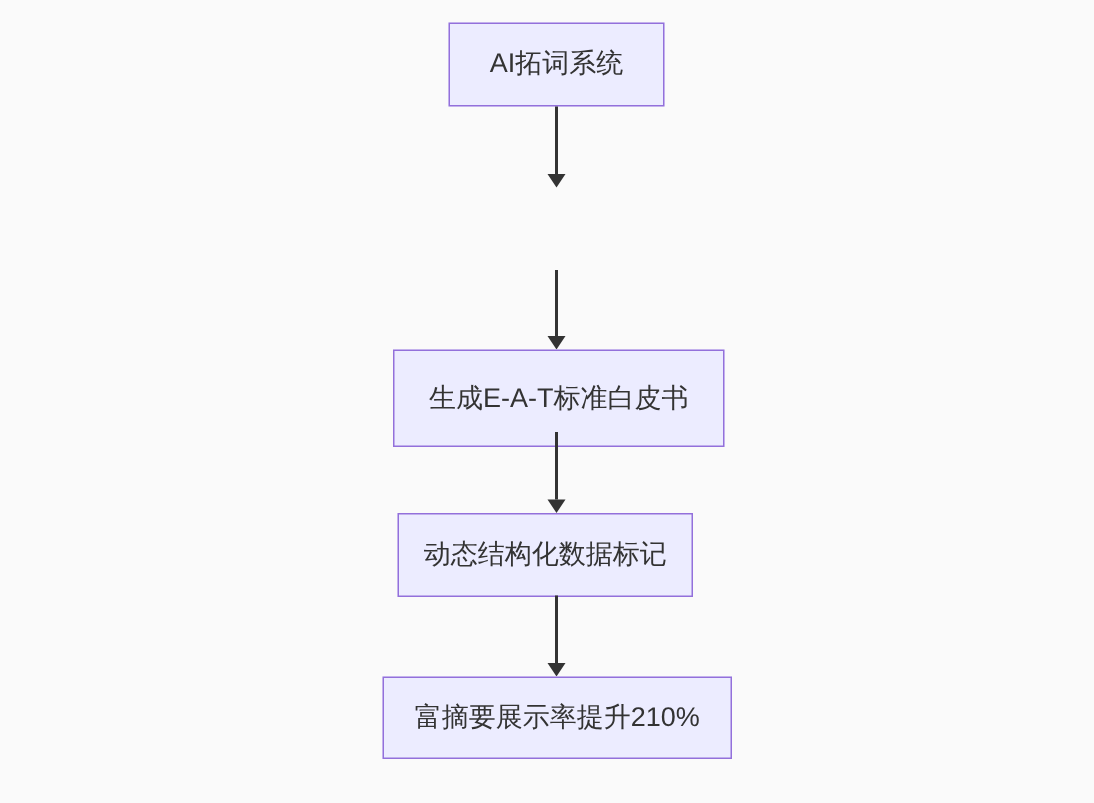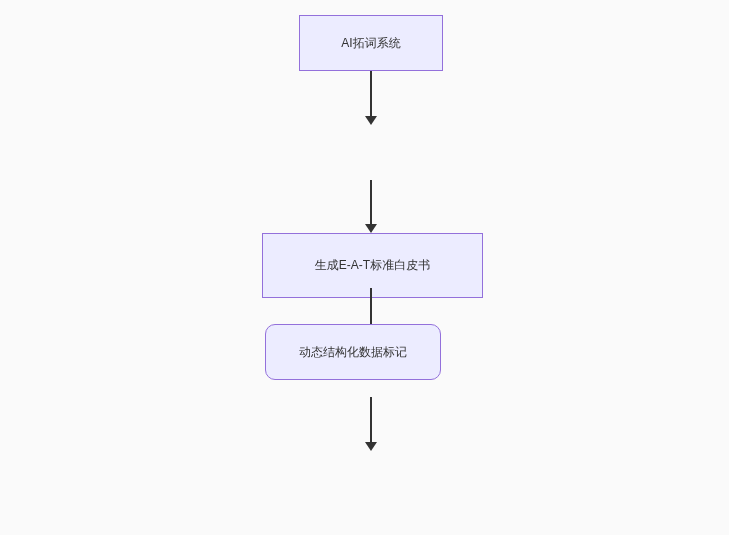--- a/index.html
+++ b/index.html
@@ -16,28 +16,28 @@
   }
   .node {
     position: absolute;
     box-sizing: border-box;
     background: #ececff;
     border: 1px solid #9370db;
     display: flex;
     align-items: center;
     justify-content: center;
     color: #333333;
-    font-size: 12px;
+    font-size: 18px;
     line-height: 1.2;
     white-space: nowrap;
   }
   .node-1 { left: 299px; top: 15px;  width: 144px; height: 56px; }
   .node-2 { left: 275px; top: 125px; width: 193px; height: 55px; }
   .node-3 { left: 262px; top: 233px; width: 221px; height: 65px; }
-  .node-4 { left: 265px; top: 324px; width: 176px; height: 56px; border-radius: 10px; }
+  .node-4 { left: 265px; top: 342px; width: 197px; height: 56px; }
   .node-5 { left: 255px; top: 451px; width: 233px; height: 55px; }
 
   .edge {
     position: absolute;
     left: 370px;
     width: 2px;
     background: #333333;
   }
   .edge::after {
     content: "";
@@ -74,14 +74,17 @@
   </div>
 
   <div class="edge edge-3"></div>
 
   <div class="node node-4">
     <span class="node-label">动态结构化数据标记</span>
   </div>
 
   <div class="edge edge-4"></div>
 
+  <div class="node node-5">
+    <span class="node-label">富摘要展示率提升210%</span>
+  </div>
 
 </div>
 
 </body></html>

